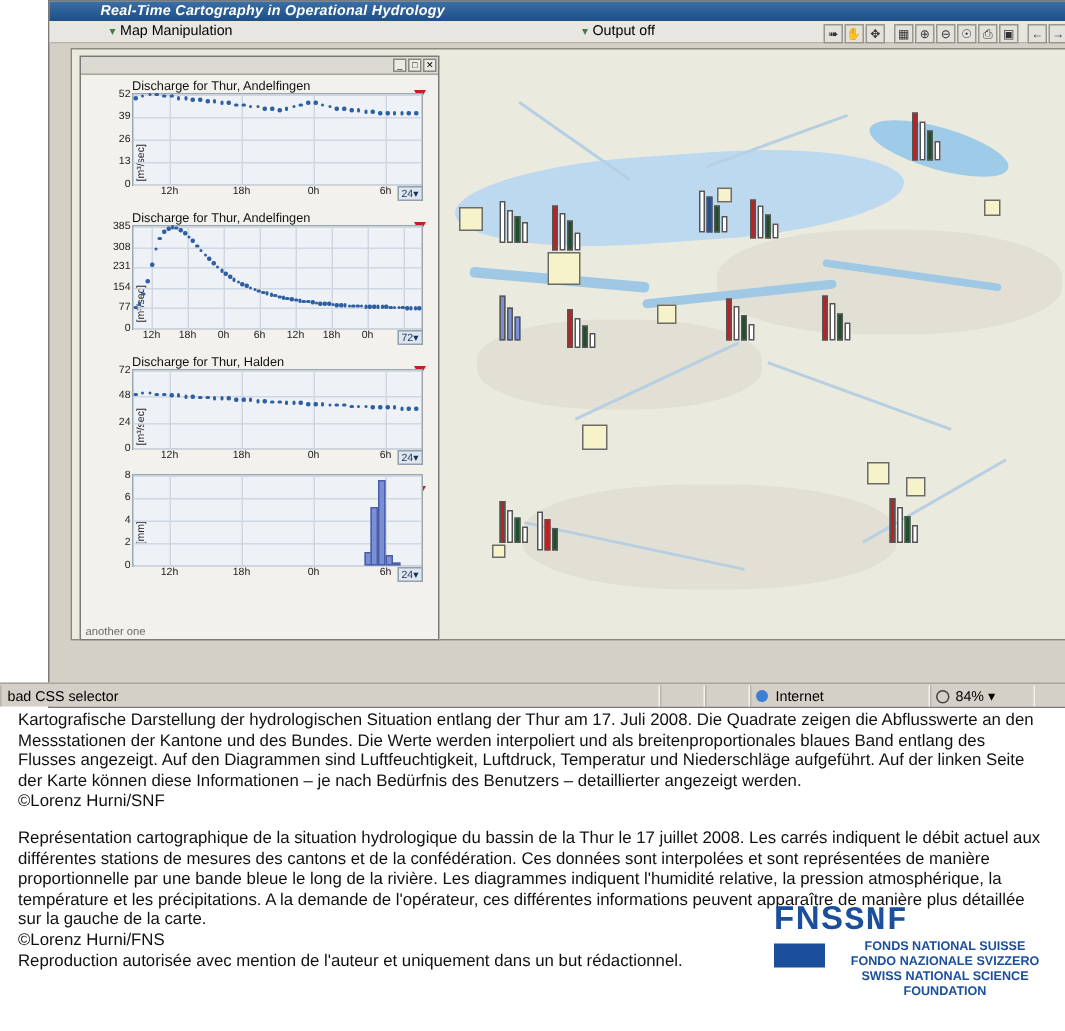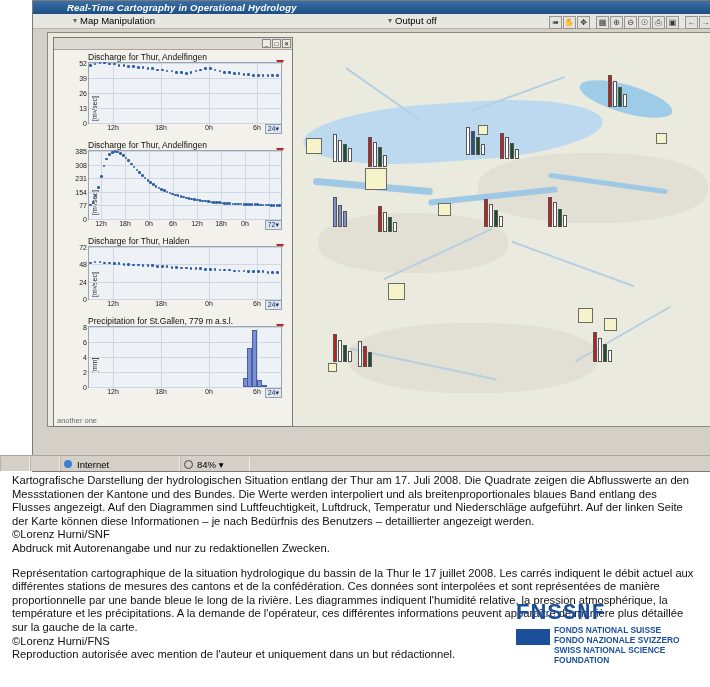--- a/index.html
+++ b/index.html
@@ -807,21 +807,20 @@
           <div class="pt" style="left: 182.4px; top: 23.9778px;"></div>
           <div class="pt" style="left: 187.2px; top: 23.9778px;"></div>
         </div>
       <div style="height:12px;"></div>
       <div class="range-tag" style="bottom:2px;">
         <span>24</span>▾
       </div>
     </div>
 
     <div class="chart-block">
-      <div class="chart-title">Precipitation for St.Gallen, 779 m a.s.l.</div>
       <div class="chart-flag"></div>
       <div class="plot" id="plot3" style="height:62px;">
         <span class="ylab" style="top:46px;">[mm]</span>
       <div class="gridy" style="top: 0px;"></div>
           <span class="ytick" style="top: 0px;">8</span>
           <div class="gridy" style="top: 15px;"></div>
           <span class="ytick" style="top: 15px;">6</span>
           <div class="gridy" style="top: 30px;"></div>
           <span class="ytick" style="top: 30px;">4</span>
           <div class="gridy" style="top: 45px;"></div>
@@ -847,46 +846,46 @@
         <span>24</span>▾
       </div>
     </div>
 
     <div class="another">another one</div>
   </div>
 
 </div>
 
 <div id="browser-status">
+  <div class="bs-cell bs-msg">bad CSS selector</div>
   <div class="bs-cell bs-blank"></div>
   <div class="bs-cell bs-blank"></div>
   <div class="bs-cell bs-zone">
     <span class="globe-dot"></span>
     <span>Internet</span>
   </div>
   <div class="bs-cell bs-zoom">
     <span class="mag"></span>
     <span>84%</span>
     <span>▾</span>
   </div>
 </div>
 
 <div id="caption">
   <p>Kartografische Darstellung der hydrologischen Situation entlang der Thur am 17. Juli 2008. Die Quadrate zeigen die Abflusswerte an den Messstationen der Kantone und des Bundes. Die Werte werden interpoliert und als breitenproportionales blaues Band entlang des Flusses angezeigt. Auf den Diagrammen sind Luftfeuchtigkeit, Luftdruck, Temperatur und Niederschläge aufgeführt. Auf der linken Seite der Karte können diese Informationen – je nach Bedürfnis des Benutzers – detaillierter angezeigt werden.</p>
   <p>©Lorenz Hurni/SNF</p>
-  <p>Abdruck mit Autorenangabe und nur zu redaktionellen Zwecken.</p>
   <div class="gap"></div>
   <p>Représentation cartographique de la situation hydrologique du bassin de la Thur le 17 juillet 2008. Les carrés indiquent le débit actuel aux différentes stations de mesures des cantons et de la confédération. Ces données sont interpolées et sont représentées de manière proportionnelle par une bande bleue le long de la rivière. Les diagrammes indiquent l'humidité relative, la pression atmosphérique, la température et les précipitations. A la demande de l'opérateur, ces différentes informations peuvent apparaître de manière plus détaillée sur la gauche de la carte.</p>
   <p>©Lorenz Hurni/FNS</p>
   <p>Reproduction autorisée avec mention de l'auteur et uniquement dans un but rédactionnel.</p>
 </div>
 
 <div class="logo">
   <div class="logo-top">
     <span>FNS</span><span class="snf">SNF</span>
   </div>
-  <div class="logo-lines" style="position:relative;">
+  <div class="logo-lines" style="position:relative;text-align:center;">
     <div class="logo-bar"></div>
     <div>FONDS NATIONAL SUISSE</div>
     <div>FONDO NAZIONALE SVIZZERO</div>
     <div>SWISS NATIONAL SCIENCE FOUNDATION</div>
   </div>
 </div>
 
 </body></html>

